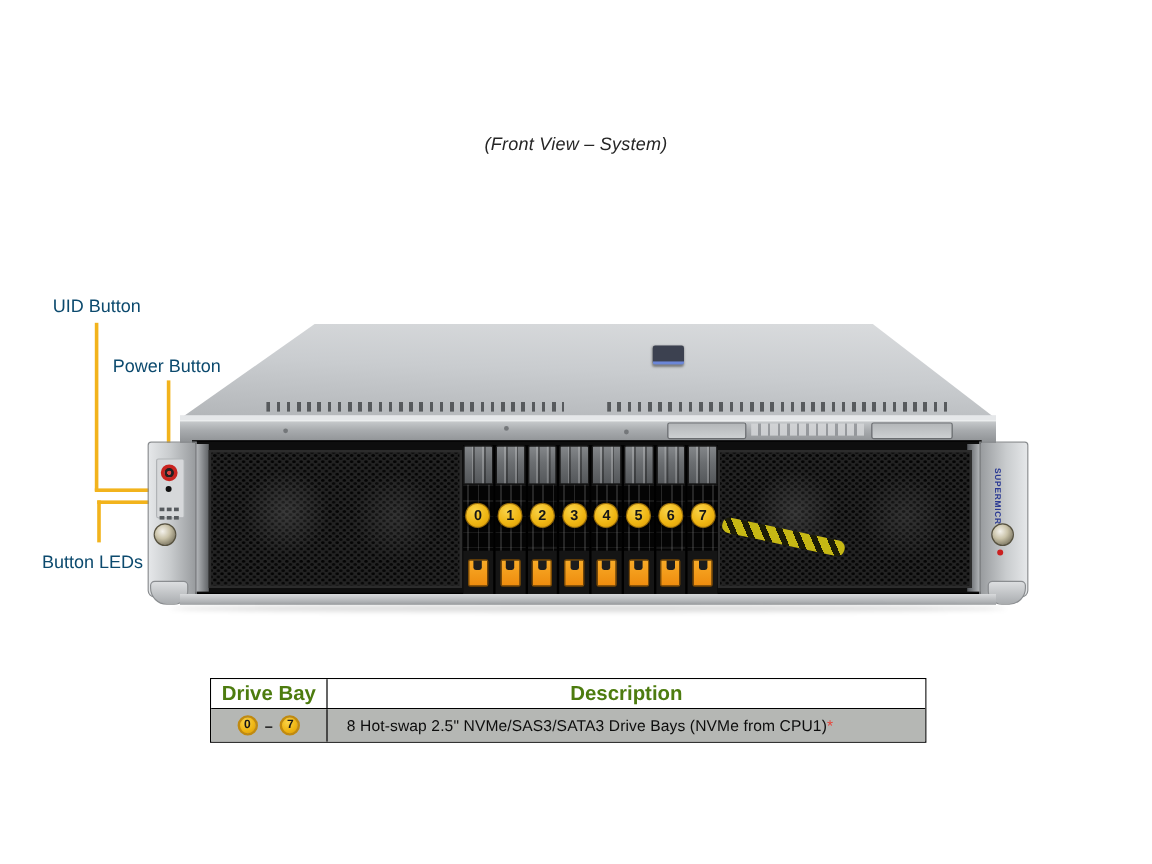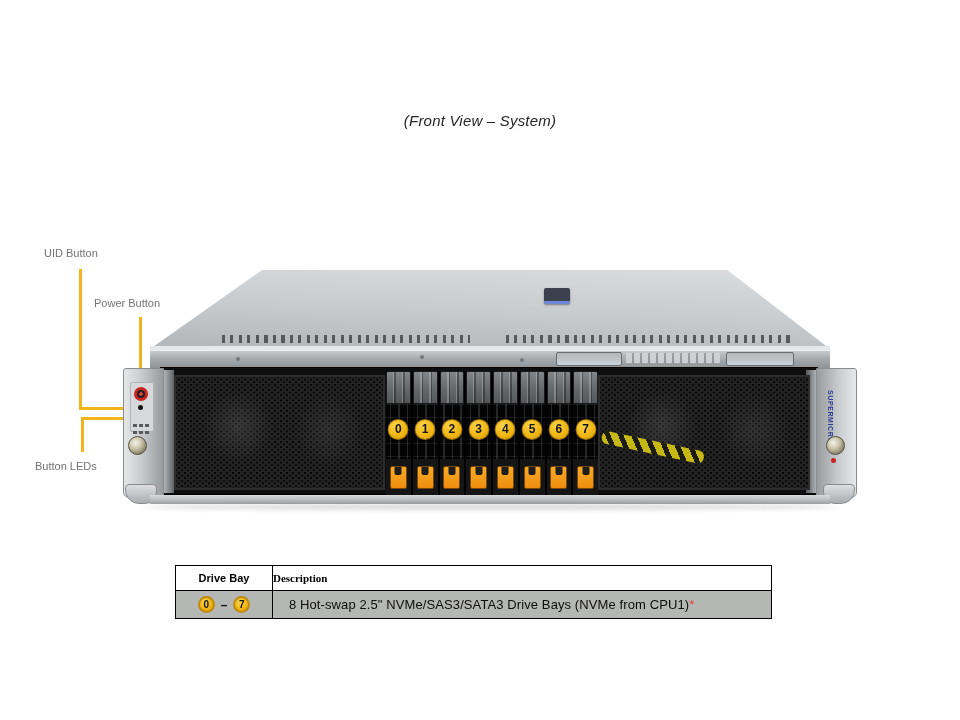--- a/index.html
+++ b/index.html
@@ -3,21 +3,21 @@
 <meta charset="utf-8">
 <style>
   html,body{margin:0;padding:0;background:#fff;}
   .canvas{position:relative;width:960px;height:720px;background:#ffffff;overflow:hidden;
           font-family:"Liberation Sans",sans-serif;color:#111;margin-top:38px;}
   .abs{position:absolute;}
 
   
   .page-title{left:300px;top:74px;width:360px;text-align:center;font-size:15px;
               font-style:italic;color:#262626;letter-spacing:.2px;}
-  .callout-label{font-size:11px;color:#737373;white-space:nowrap;}
+  .callout-label{font-size:15px;color:#0c4a6e;white-space:nowrap;}
   .lbl-uid{left:44px;top:209px;}
   .lbl-power{left:94px;top:259px;}
   .lbl-status{left:35px;top:422px;}
   .cline{background:#f2b31c;}
   .cl-uid-v{left:79px;top:231px;width:3px;height:140px;}
   .cl-uid-h{left:79px;top:369px;width:63px;height:3px;}
   .cl-pow-v{left:139px;top:279px;width:3px;height:74px;}
   .cl-st-h{left:81px;top:379px;width:62px;height:3px;}
   .cl-st-v{left:81px;top:379px;width:3px;height:35px;}
 
@@ -118,22 +118,22 @@
   .chassis-shadow{left:142px;top:466px;width:696px;height:6px;background:rgba(0,0,0,.14);
      filter:blur(2px);border-radius:50%;}
 
   
   .dtable{left:175px;top:527px;width:597px;border:1px solid #000;box-sizing:border-box;}
   .trow{display:flex;}
   .thead{height:24px;background:#fff;border-bottom:1px solid #000;}
   .tdata{height:27px;background:#b5b7b4;}
   .c1{width:97px;border-right:1px solid #000;display:flex;align-items:center;justify-content:center;box-sizing:border-box;}
   .c2{flex:1;display:flex;align-items:center;box-sizing:border-box;}
-  .thead .c2{justify-content:flex-start;font-family:Liberation Serif, serif;}
-  .hcell{font-size:11px;font-weight:bold;color:#000000;}
+  .thead .c2{justify-content:center;}
+  .hcell{font-size:17px;font-weight:bold;color:#4d7c0f;}
   .desc{font-size:13px;color:#0d0d0d;padding-left:16px;letter-spacing:.1px;}
   .tcircle{width:17px;height:17px;border-radius:50%;box-sizing:border-box;
      background:radial-gradient(circle at 38% 30%,#f9d34a,#efb512 58%,#d79a0a 100%);
      border:2px solid #c08a10;font-size:10px;font-weight:bold;color:#161616;
      text-align:center;line-height:13px;}
   .rdash{font-size:12px;font-weight:bold;margin:0 6px;color:#111;}
   .red{color:#e8443a;}
   .footnote{left:190px;top:584px;width:600px;text-align:center;font-size:12px;color:#ee4437;}
 </style>
 </head>

